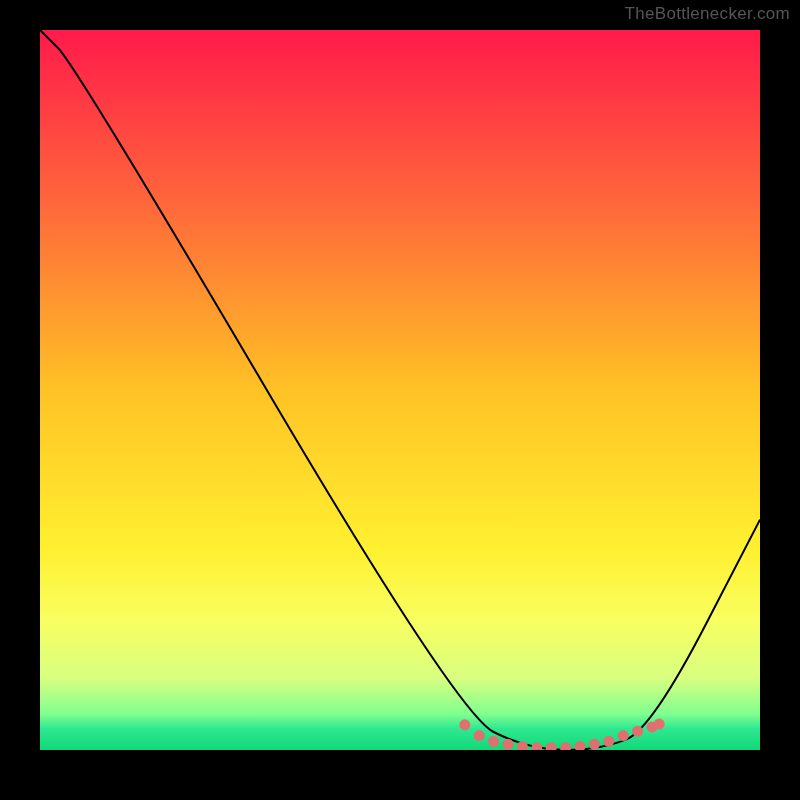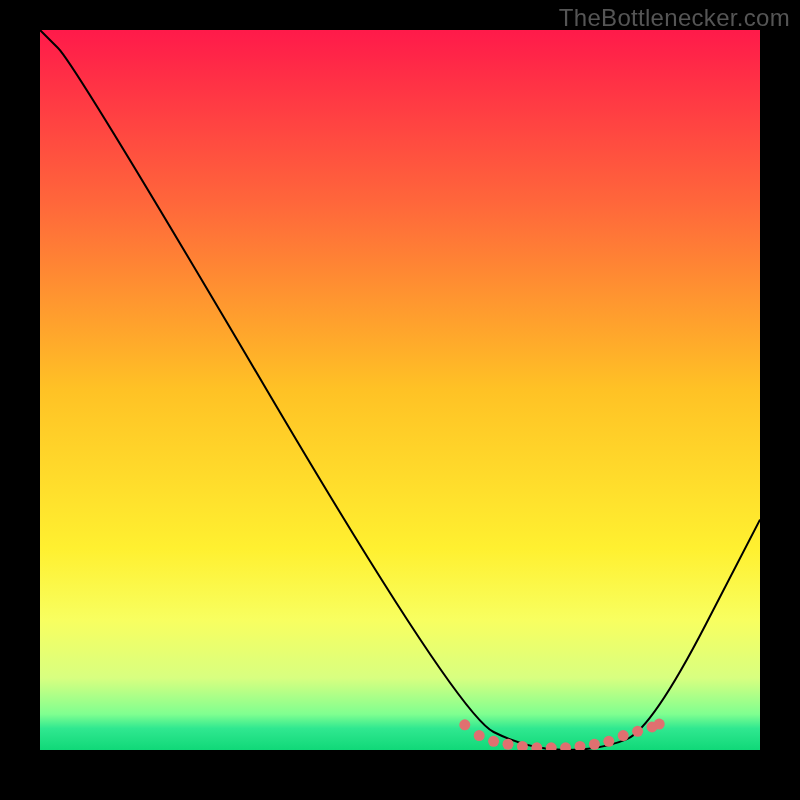--- a/index.html
+++ b/index.html
@@ -1,18 +1,18 @@
 <!DOCTYPE html>
 <html><head>
 <meta charset="utf-8">
 <style>
   * { margin: 0; padding: 0; box-sizing: border-box; }
   body { width: 800px; height: 800px; background: #000; position: relative; font-family: Arial, sans-serif; }
   .container { width: 800px; height: 800px; position: relative; }
-  .watermark { position: absolute; top: 4px; right: 10px; color: #555; font-size: 24px; font-weight: 500; letter-spacing: 0.3px; }
+  .watermark { position: absolute; top: 4px; right: 10px; color: #555; font-size: 17px; font-weight: 500; letter-spacing: 0.3px; }
   .plot-area { position: absolute; left: 40px; top: 30px; width: 720px; height: 720px; }
   .gradient-bg { position: absolute; left: 0; top: 0; width: 100%; height: 100%; }
   .line-svg { position: absolute; left: 0; top: 0; width: 100%; height: 100%; }
 </style>
 </head>
 <body>
 
 <div class="container">
 
   <div class="watermark">TheBottlenecker.com</div>

